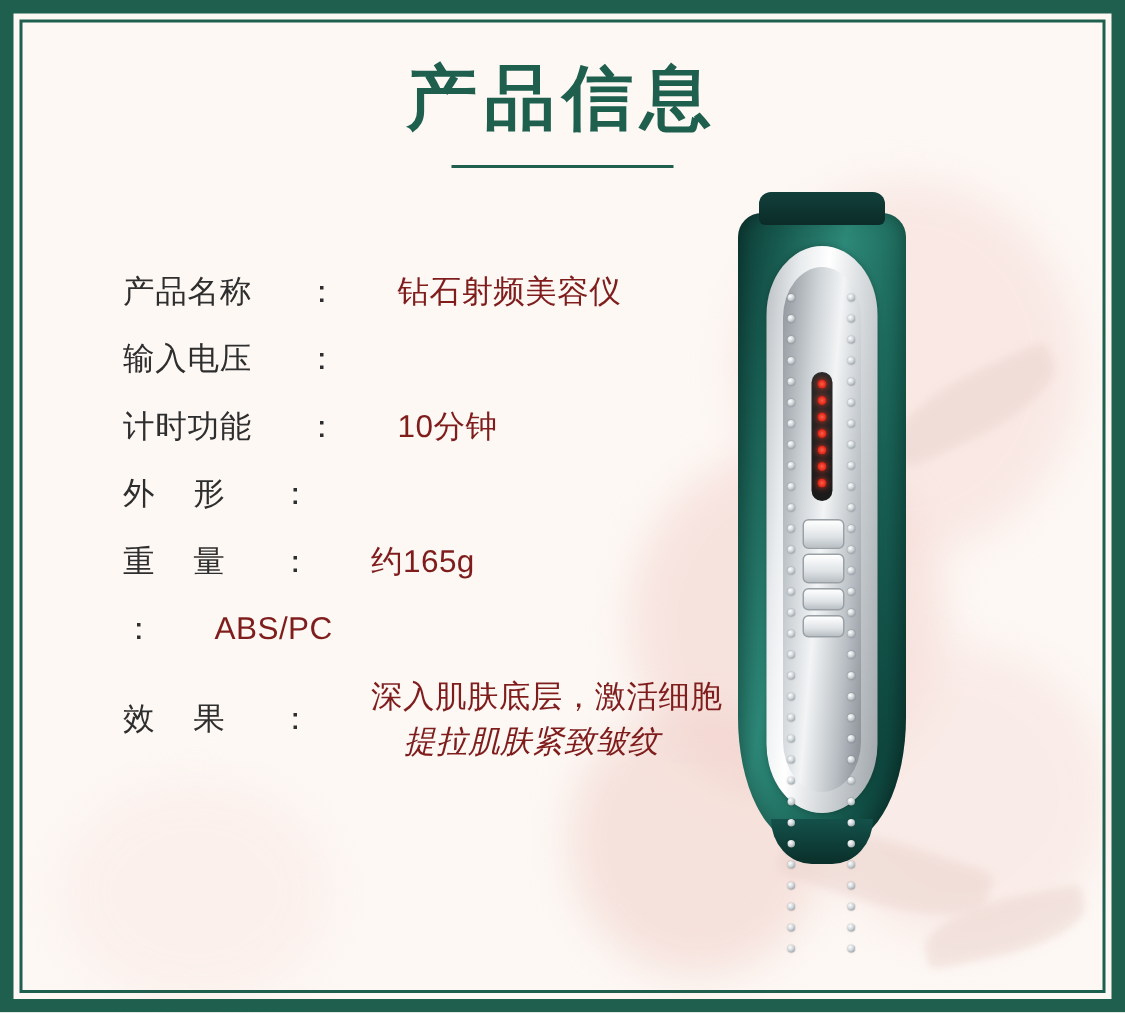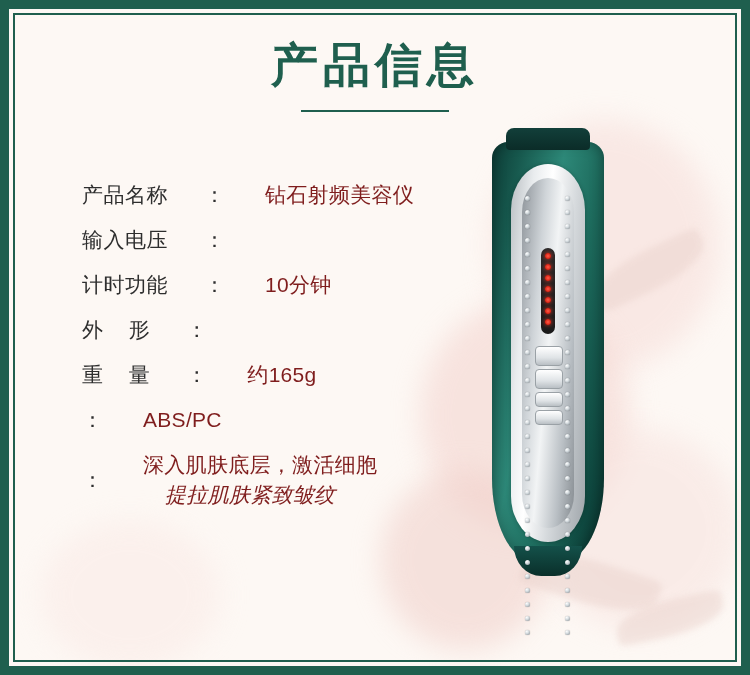--- a/index.html
+++ b/index.html
@@ -271,20 +271,21 @@
       <span class="spec-colon">：</span>
       <span class="spec-value">约165g</span>
     </div>
 
     <div class="spec-row">
       <span class="spec-colon">：</span>
       <span class="spec-value">ABS/PC</span>
     </div>
 
     <div class="spec-row">
+      <span class="spec-label">效    果</span>
       <span class="spec-colon">：</span>
       <span class="spec-value">
         <span>深入肌肤底层，激活细胞</span>
         <span class="line2">提拉肌肤紧致皱纹</span>
       </span>
     </div>
 
   </div>
 
   <div class="device">

